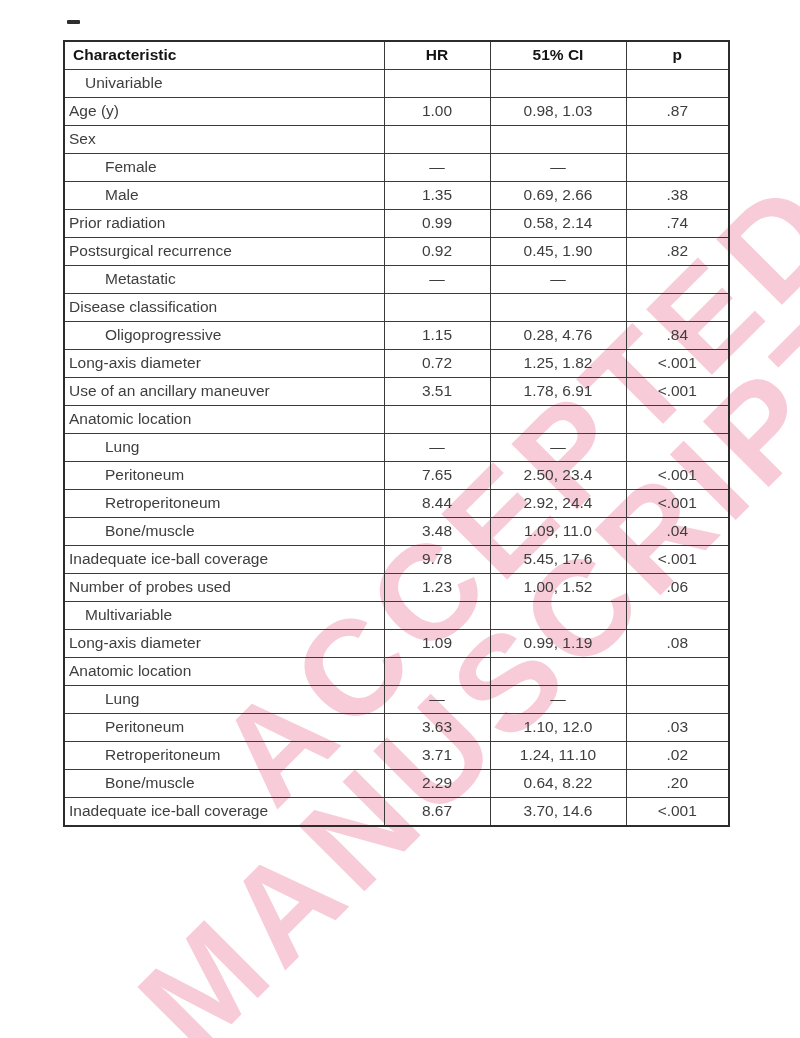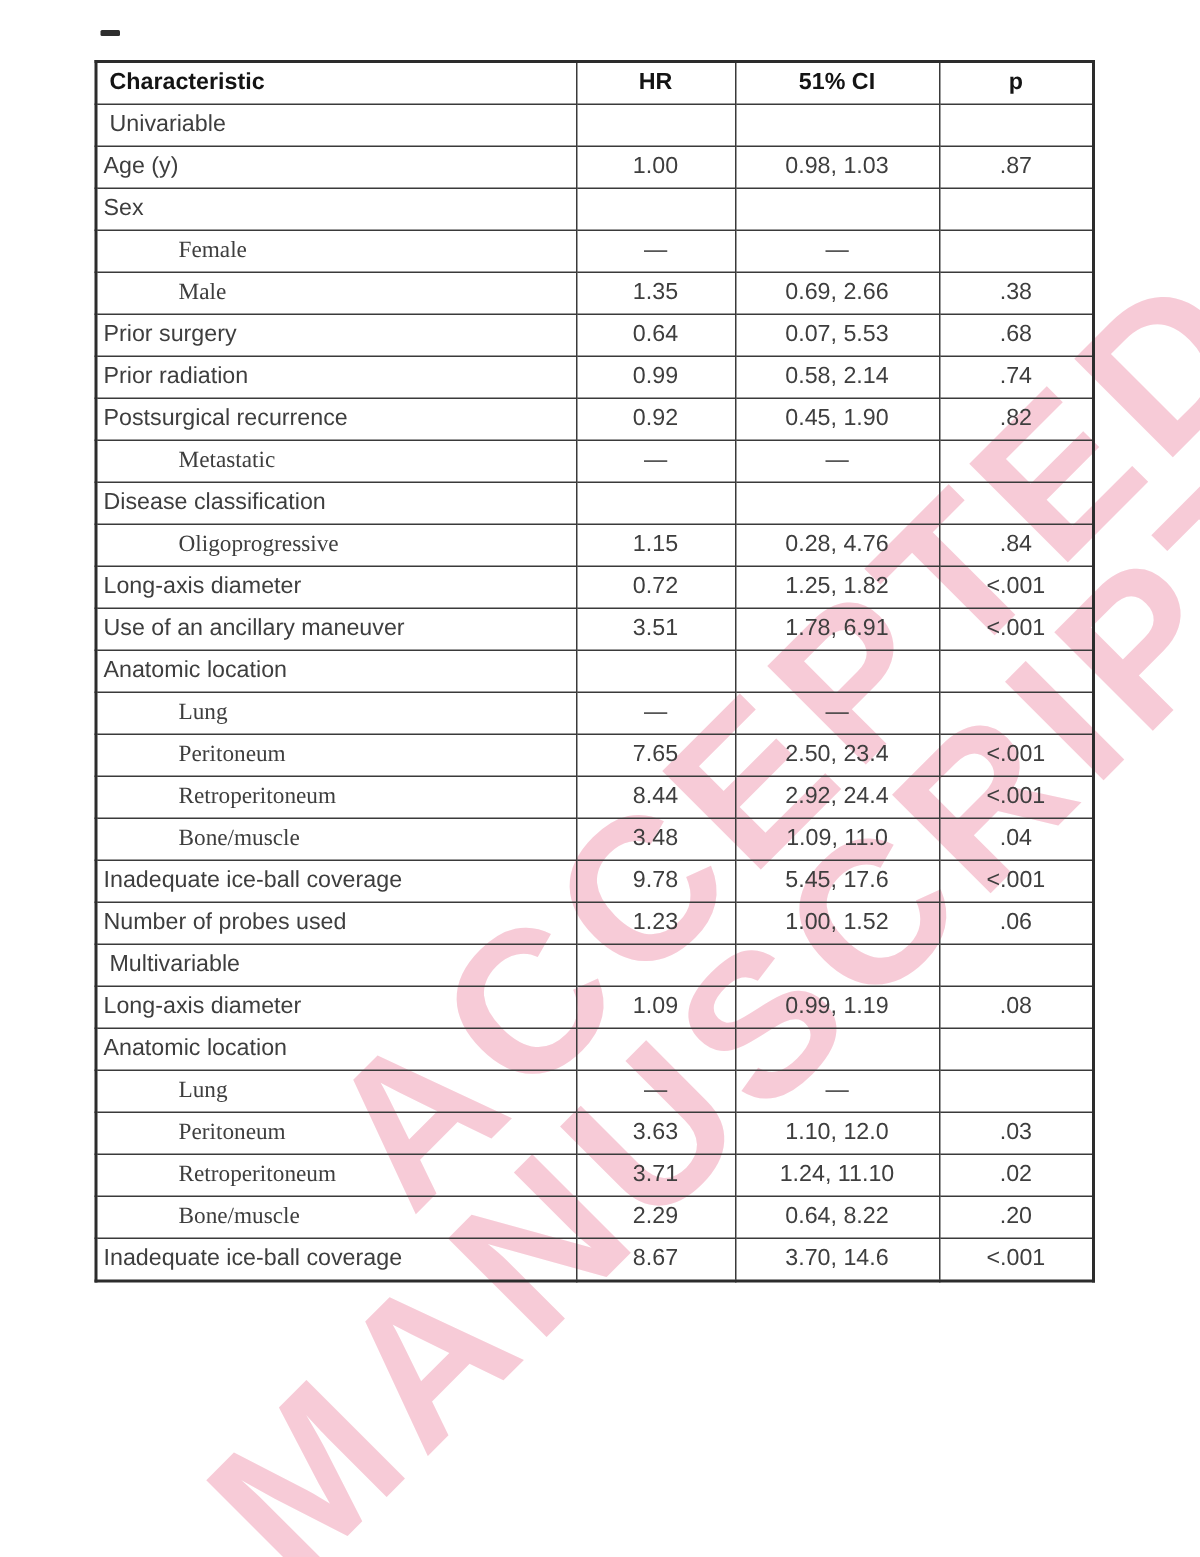--- a/index.html
+++ b/index.html
@@ -30,23 +30,23 @@
   }
   .hr-table th,.hr-table td{
     border:1.6px solid #3a3a3a;
     height:27px;padding:0 4px;line-height:1.05;
     background:transparent;overflow:hidden;white-space:nowrap;
   }
   .hr-table th{font-weight:bold;color:#141414;text-align:center;}
   .hr-table th.lbl{text-align:left;padding-left:8px;}
   .hr-table td.num{text-align:center;}
   .hr-table td.lbl{text-align:left;}
-  .hr-table td.i0{padding-left:8px;}
+  .hr-table td.i0{padding-left:20px;}
   .hr-table td.i1{}
-  .hr-table td.i2{padding-left:54px;font-family:Liberation Serif, serif;}
+  .hr-table td.i2{padding-left:40px;}
 </style>
 </head>
 <body>
 
 <div class="page">
 
   <div class="wm-line wm-line1">ACCEPTED</div>
   <div class="wm-line wm-line2">MANUSCRIPT</div>
 
   <div class="artifact"></div>
@@ -91,26 +91,20 @@
       <td class="num">—</td>
       <td class="num"></td>
     </tr>
         <tr>
       <td class="lbl i2">Male</td>
       <td class="num">1.35</td>
       <td class="num">0.69, 2.66</td>
       <td class="num">.38</td>
     </tr>
         <tr>
-      <td class="lbl i1">Prior surgery</td>
-      <td class="num">0.64</td>
-      <td class="num">0.07, 5.53</td>
-      <td class="num">.68</td>
-    </tr>
-        <tr>
       <td class="lbl i1">Prior radiation</td>
       <td class="num">0.99</td>
       <td class="num">0.58, 2.14</td>
       <td class="num">.74</td>
     </tr>
         <tr>
       <td class="lbl i1">Postsurgical recurrence</td>
       <td class="num">0.92</td>
       <td class="num">0.45, 1.90</td>
       <td class="num">.82</td>

